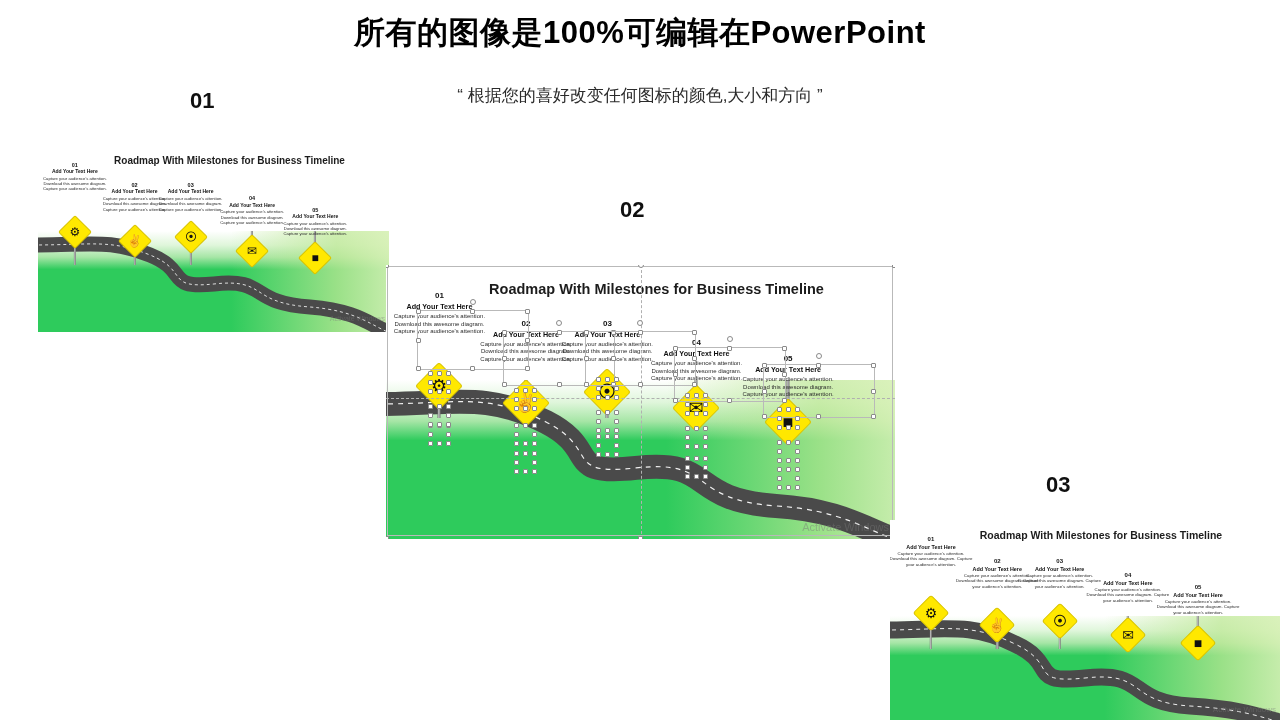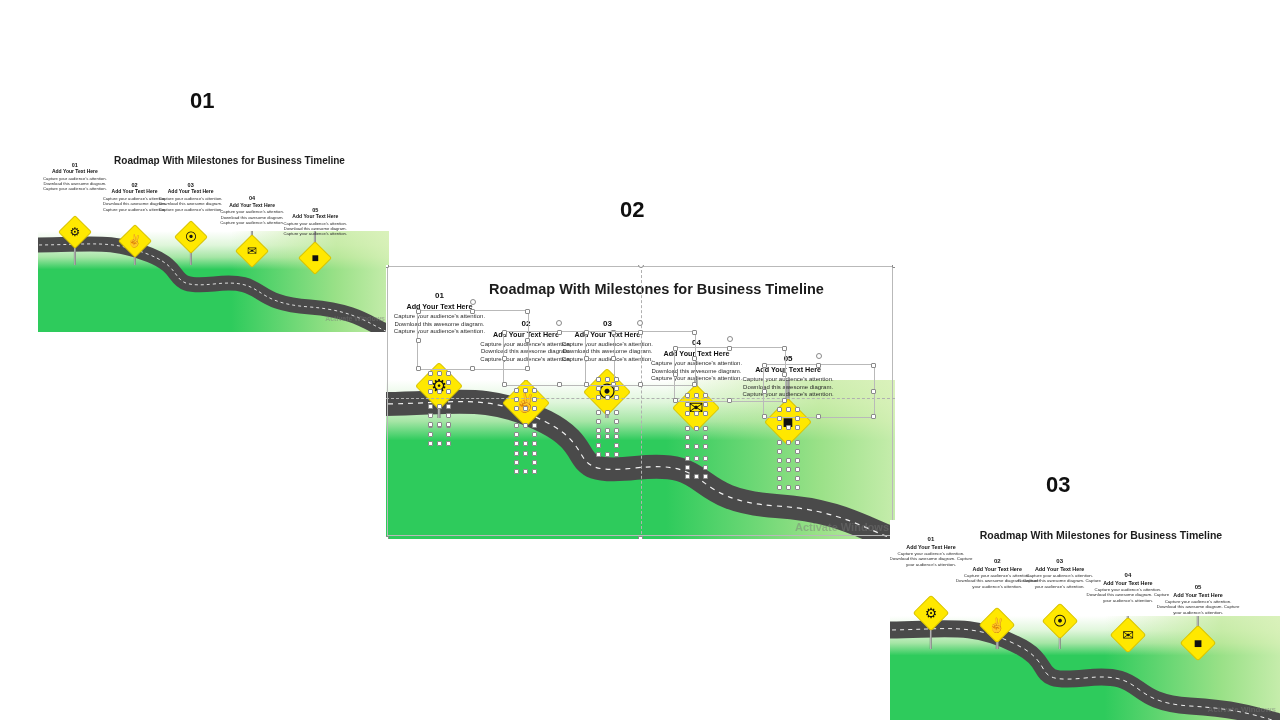--- a/index.html
+++ b/index.html
@@ -95,32 +95,34 @@
 
   
   .sel-box { position:absolute; border:1px solid #b9b9b9; background:transparent; }
   .sel-dash { position:absolute; border-top:1px dashed #b0b0b0; width:100%; left:0; }
   .sel-vdash { position:absolute; border-left:1px dashed #b0b0b0; height:100%; top:0; }
   .handle { position:absolute; width:5px; height:5px; background:#fff;
             border:1px solid #8a8a8a; border-radius:1px; }
   .handle.rot { border-radius:50%; width:6px; height:6px; }
 
   .watermark {
-    position:absolute; color: rgba(120,120,120,.45); font-weight:700;
+    position:absolute; color: rgba(120,120,120,.45); font-weight:400;
     white-space:nowrap; pointer-events:none;
   }
   #slide-1 .watermark { right:4px; bottom:10px; font-size:7px; }
   #slide-2 .watermark { right:6px; bottom:6px; font-size:11px; }
   #slide-3 .watermark { right:4px; bottom:6px; font-size:8px; }
 </style>
 </head>
 <body>
 
 <div id="root">
 
+  <div class="page-title">所有的图像是100%可编辑在PowerPoint</div>
+  <div class="page-subtitle">“ 根据您的喜好改变任何图标的颜色,大小和方向 ”</div>
 
   <div class="step-num" id="step-01">01</div>
   <div class="step-num" id="step-02">02</div>
   <div class="step-num" id="step-03">03</div>
 
   <div class="slide" id="slide-1">
     <div class="slide-inner">
       <div class="rm-title">Roadmap With Milestones for Business Timeline</div>
       <div class="scene">
         <div class="grass"></div>

